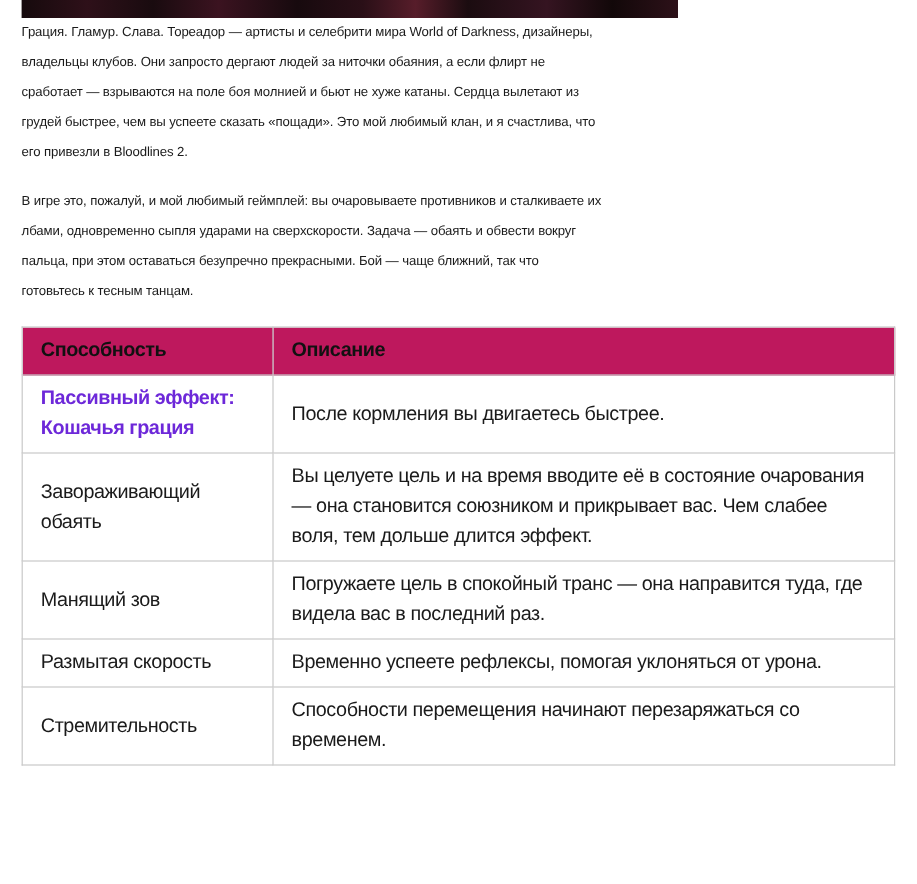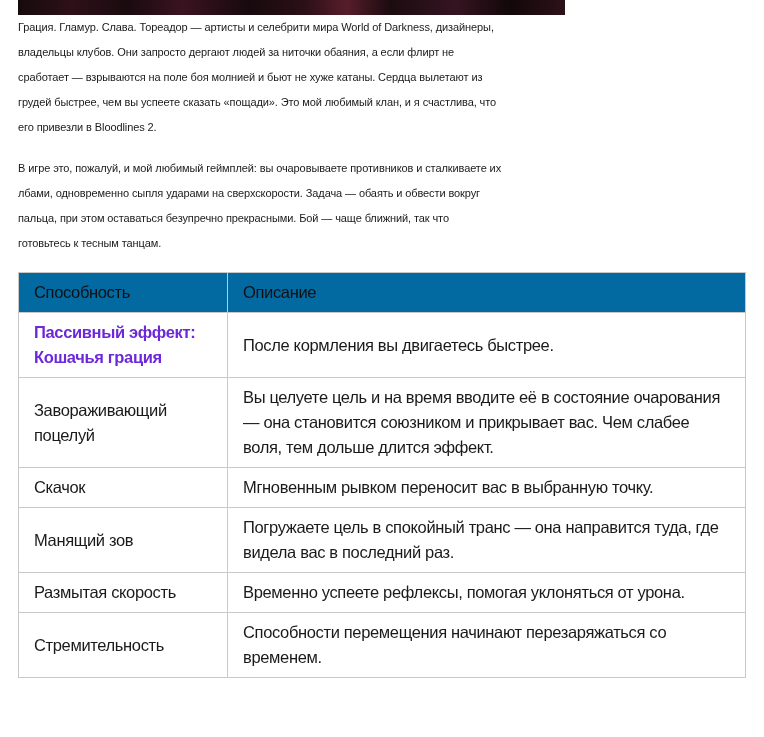--- a/index.html
+++ b/index.html
@@ -51,22 +51,22 @@
   table.abilities col.col-ability { width: 209px; }
   table.abilities th,
   table.abilities td {
     border: 1px solid #c9c9c9;
     padding: 7px 15px;
     line-height: 25px;
     vertical-align: middle;
     text-align: left;
   }
   table.abilities thead th {
-    background: #0369a1;
-    font-weight: 400;
+    background: #be185d;
+    font-weight: 700;
     color: #111111;
   }
   td.ability-strong { font-weight: 700; color: #6d28d9; }
 </style>
 </head>
 <body>
 
 <div class="page">
 
   <div class="hero-strip"></div>
@@ -93,26 +93,22 @@
         <th>Способность</th>
         <th>Описание</th>
       </tr>
     </thead>
     <tbody>
       <tr>
         <td class="ability-strong">Пассивный эффект: Кошачья грация</td>
         <td>После кормления вы двигаетесь быстрее.</td>
       </tr>
       <tr>
-        <td>Завораживающий поцелуй</td>
+        <td>Завораживающий обаять</td>
         <td>Вы целуете цель и на время вводите её в состояние очарования — она становится союзником и прикрывает вас. Чем слабее воля, тем дольше длится эффект.</td>
-      </tr>
-      <tr>
-        <td>Скачок</td>
-        <td>Мгновенным рывком переносит вас в выбранную точку.</td>
       </tr>
       <tr>
         <td>Манящий зов</td>
         <td>Погружаете цель в спокойный транс — она направится туда, где видела вас в последний раз.</td>
       </tr>
       <tr>
         <td>Размытая скорость</td>
         <td>Временно успеете рефлексы, помогая уклоняться от урона.</td>
       </tr>
       <tr>

